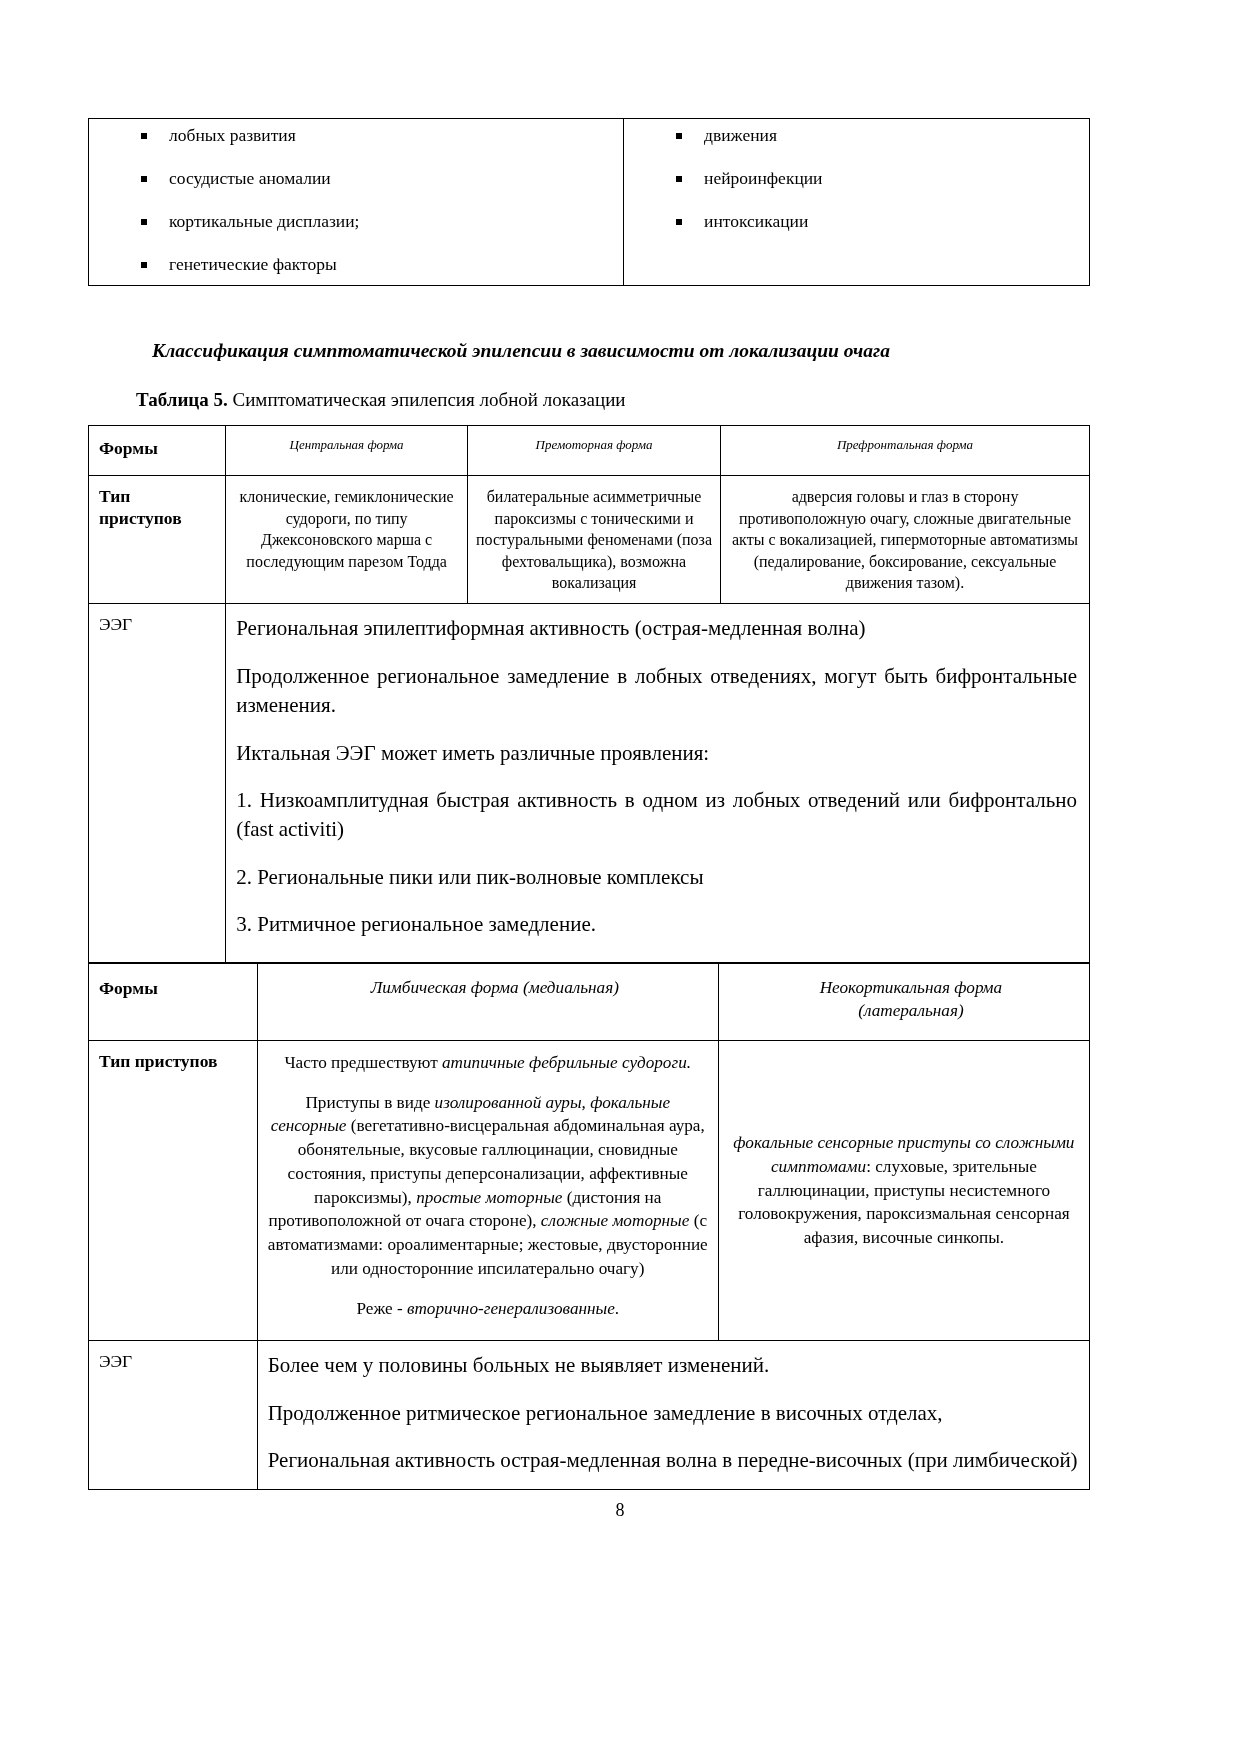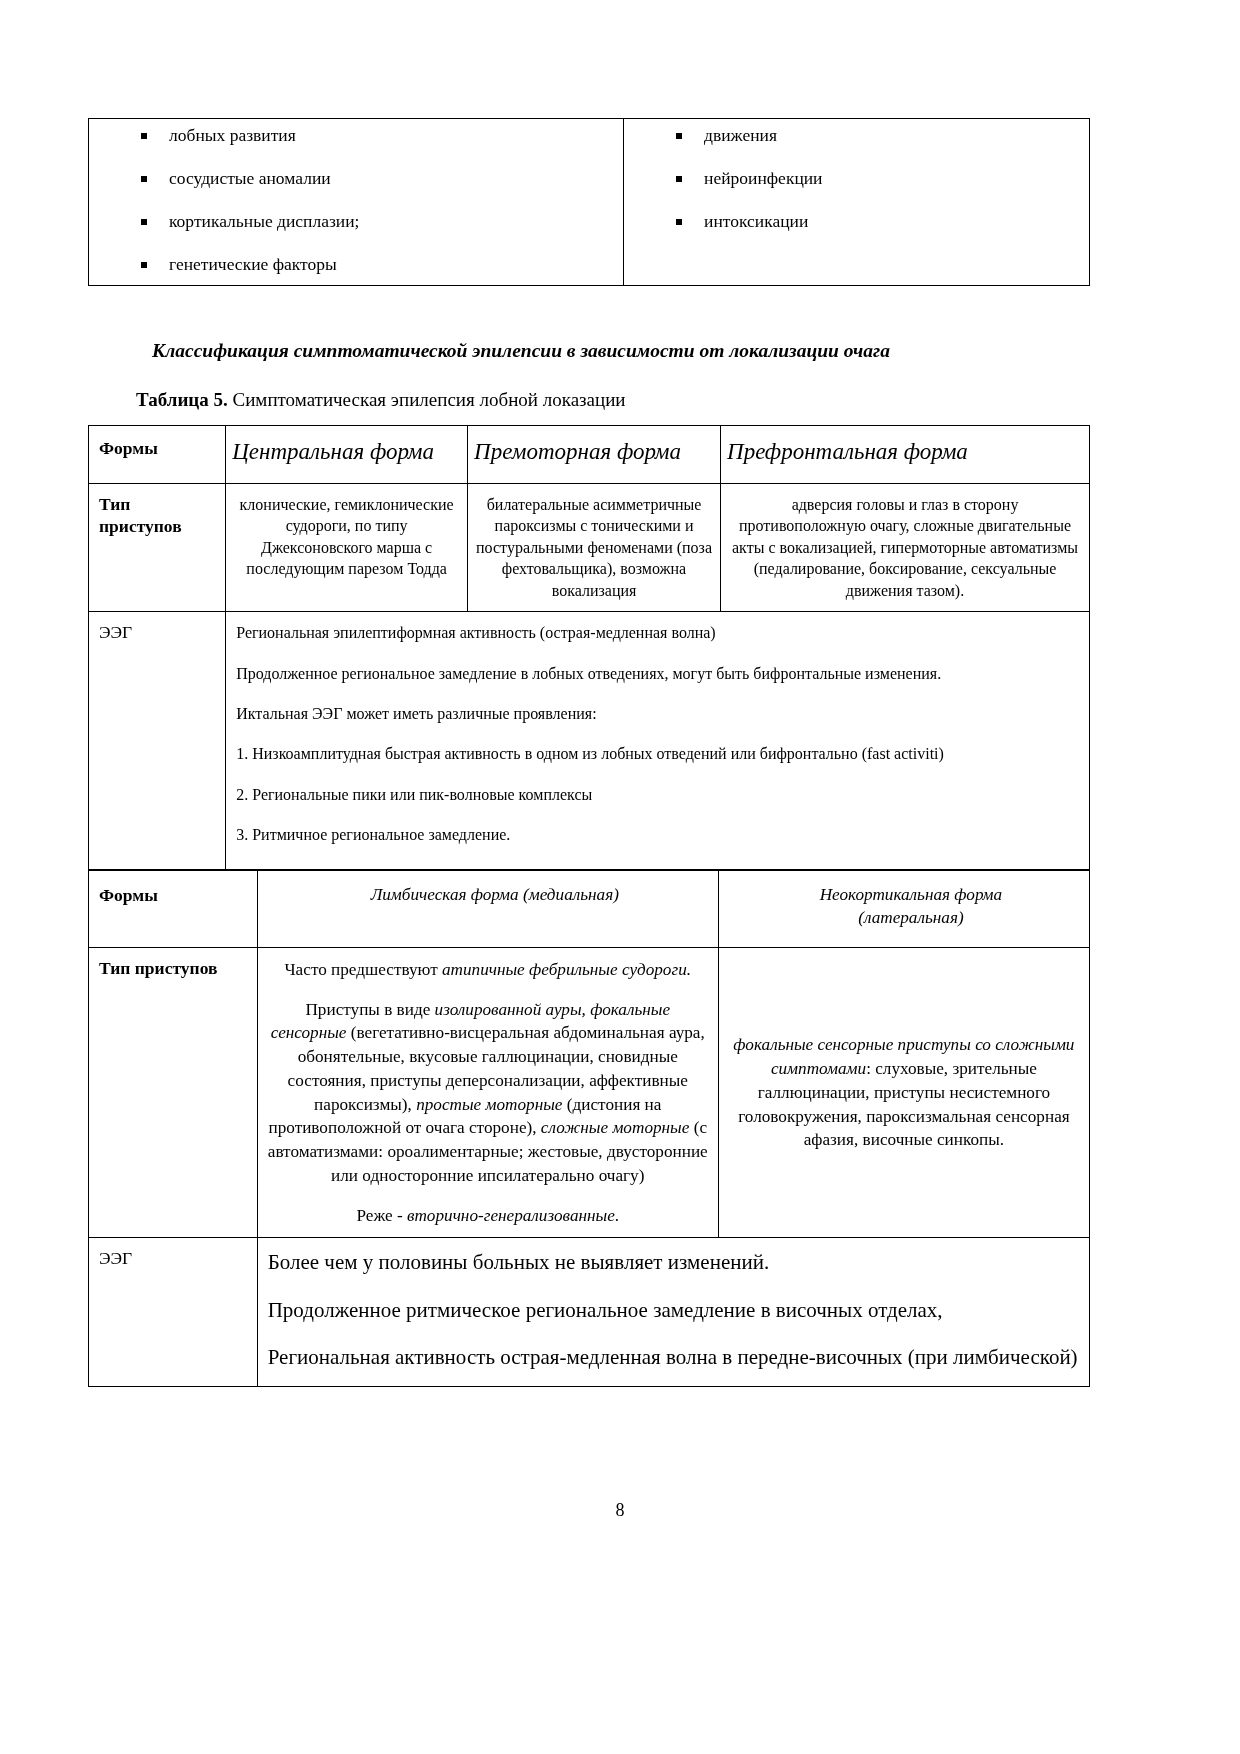--- a/index.html
+++ b/index.html
@@ -94,39 +94,39 @@
   .t5 col.c3 { width: 225px; }
   .t5 col.c4 { width: 328px; }
 
   .t5 td.hdr-form {
     font-weight: bold;
     font-size: 17.5px;
     padding: 10px 8px 14px 10px;
   }
   .t5 td.hdr-col {
     font-style: italic;
-    text-align: left;
-    font-size: 23px;
+    text-align: center;
+    font-size: 13px;
     padding: 10px 6px 14px 6px;
   }
   .t5 td.rowlabel {
     font-weight: bold;
     font-size: 17.5px;
     padding: 10px 8px 8px 10px;
     line-height: 1.25;
   }
   .t5 td.rowlabel.plain { font-weight: normal; }
   .t5 td.ctr {
     text-align: center;
     font-size: 16px;
     line-height: 1.34;
     padding: 10px 8px;
   }
   .t5 td.eeg-body {
-    font-size: 16px;
+    font-size: 21px;
     line-height: 1.4;
     padding: 10px 12px 16px 10px;
   }
   .t5 td.eeg-body p {
     margin: 0 0 18px 0;
     text-align: justify;
   }
   .t5 td.eeg-body p:last-child { margin-bottom: 6px; }
   .t5 td.eeg-body p.nojust { text-align: left; }
 
@@ -155,21 +155,21 @@
     line-height: 1.25;
   }
   .t6 td.rowlabel.plain { font-weight: normal; }
   .t6 td.ctr {
     text-align: center;
     font-size: 17.2px;
     line-height: 1.38;
     padding: 10px 10px;
   }
   .t6 td.ctr p { margin: 0 0 16px 0; }
-  .t6 td.ctr p:last-child { margin-bottom: 0; }
+  .t6 td.ctr p:last-child { margin-bottom: 10px; }
   .t6 td.ctr.mid { vertical-align: middle; }
   .t6 td.eeg-body {
     font-size: 21px;
     line-height: 1.4;
     padding: 10px 10px 12px 10px;
   }
   .t6 td.eeg-body p { margin: 0 0 18px 0; }
   .t6 td.eeg-body p:last-child { margin-bottom: 2px; }
 
   i.it { font-style: italic; font-family: Liberation Serif, serif; }

